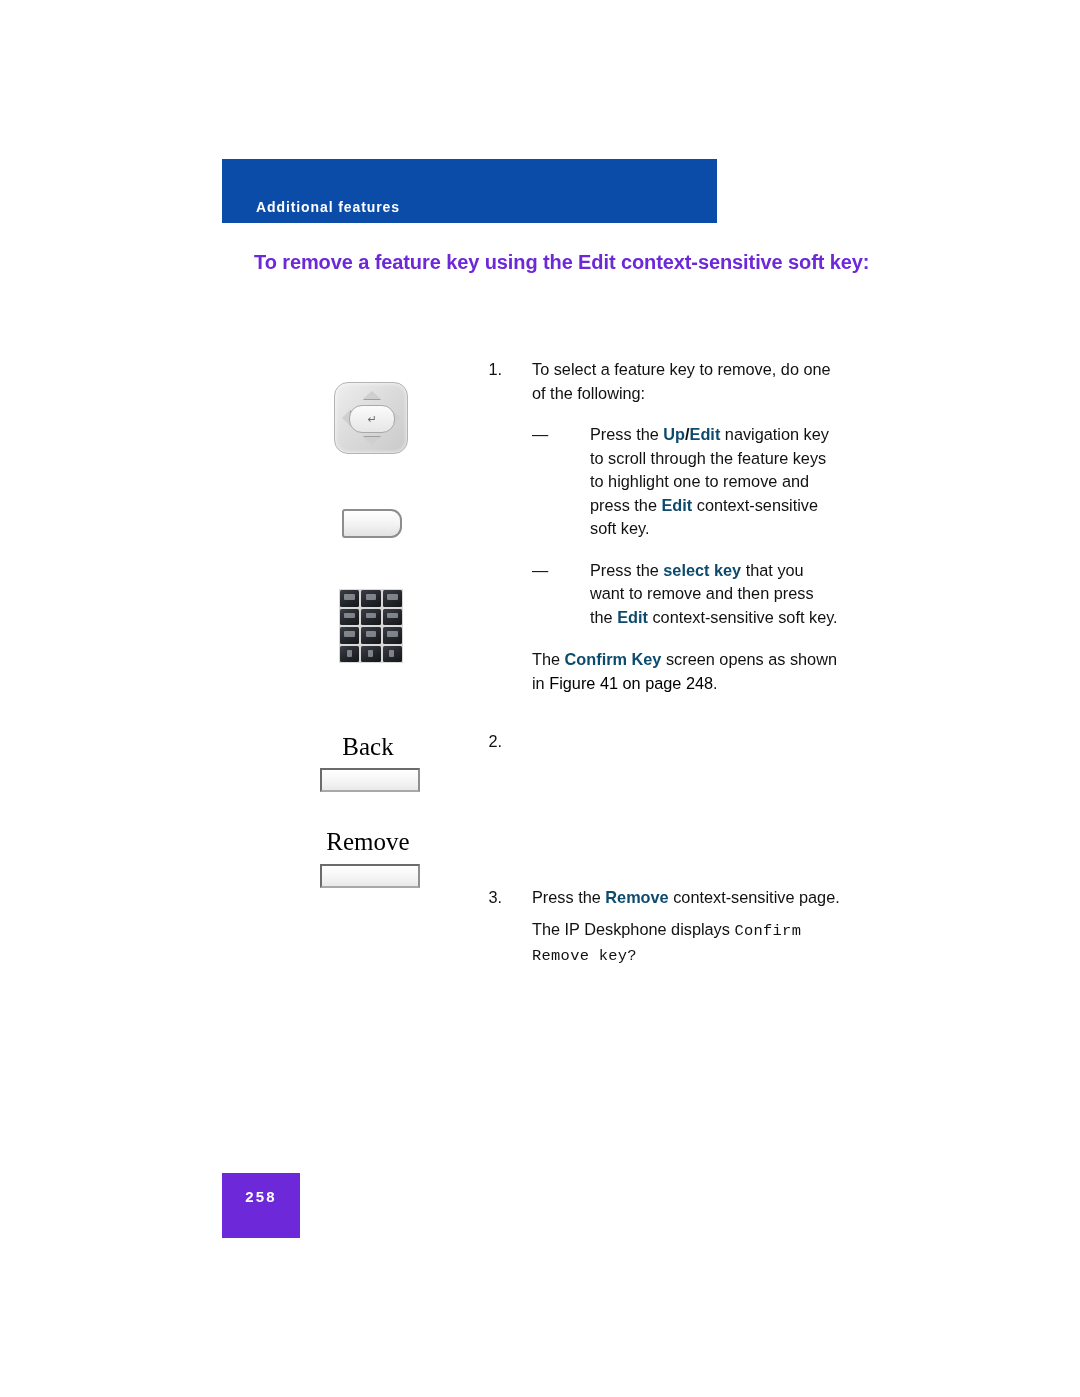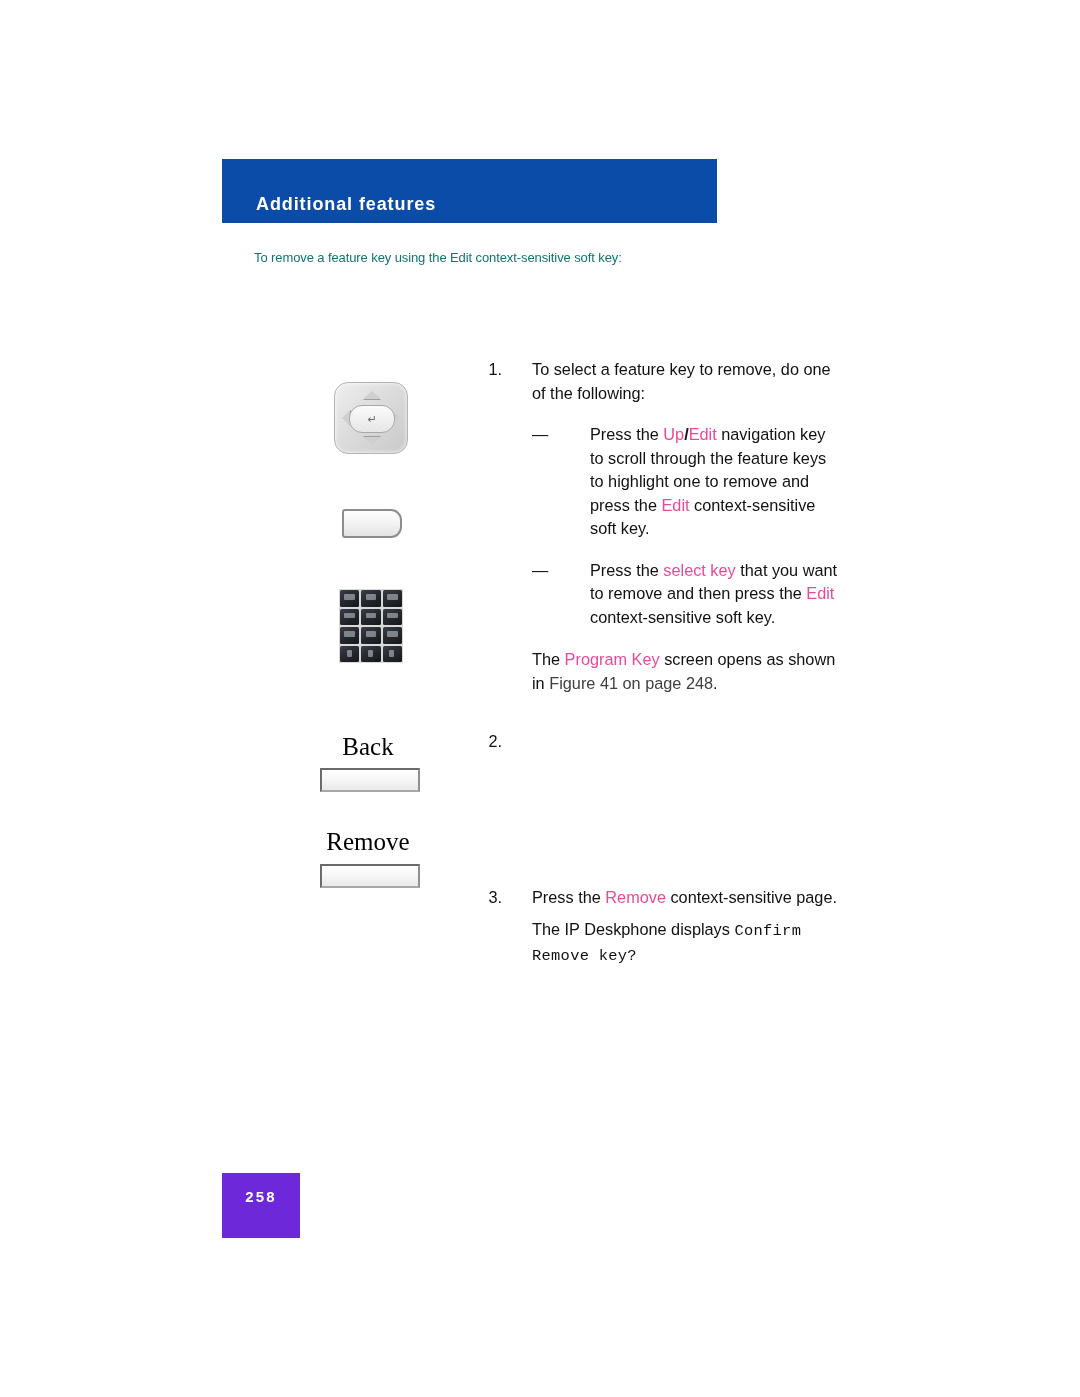--- a/index.html
+++ b/index.html
@@ -28,35 +28,35 @@
     top: 159px;
     width: 495px;
     height: 64px;
     background: #0B4CA8;
   }
   .header-band-label {
     position: absolute;
     left: 34px;
     bottom: 8px;
     color: #ffffff;
-    font-size: 18px;
+    font-size: 14px;
     font-weight: bold;
     letter-spacing: 0.9px;
     font-family: "Liberation Sans", sans-serif;
   }
 
   
   .section-heading {
     position: absolute;
     left: 254px;
     top: 250px;
     width: 620px;
-    font-size: 13px;
-    font-weight: normal;
-    color: #0f766e;
+    font-size: 20px;
+    font-weight: bold;
+    color: #6d28d9;
     letter-spacing: -0.1px;
     line-height: 1.25;
   }
 
   
   .steps {
     position: absolute;
     left: 470px;
     top: 310px;
     width: 370px;
@@ -92,29 +92,29 @@
     font-size: 16.3px;
     color: #111111;
     letter-spacing: -1px;
   }
   .note {
     margin-top: 19px;
     padding-left: 0;
   }
 
   b.blue {
-    color: #ec4899;
-    font-weight: normal;
+    color: #0c4a6e;
+    font-weight: bold;
   }
   span.sep {
     color: #111111;
     font-weight: bold;
   }
   a.link, span.link {
-    color: #404040;
+    color: #000000;
     text-decoration: none;
   }
   code, .mono {
     font-family: "Liberation Mono", monospace;
     font-size: 15.4px;
     color: #111111;
     letter-spacing: 0.3px;
   }
 
   .step2 { position: absolute; left: 470px; top: 730px; width: 375px; }
@@ -329,21 +329,21 @@
       <div class="dash-item">
         <span class="dash-mark">—</span>
         <span><span>Press the </span><b class="blue">Up</b><span class="sep">/</span><b class="blue">Edit</b><span> navigation key to scroll through the feature keys to highlight one to remove and press the </span><b class="blue">Edit</b><span> context-sensitive soft key.</span></span>
       </div>
 
       <div class="dash-item">
         <span class="dash-mark">—</span>
         <span><span>Press the </span><b class="blue">select key</b><span> that you want to remove and then press the </span><b class="blue">Edit</b><span> context-sensitive soft key.</span></span>
       </div>
 
-      <div class="note"><span>The </span><b class="blue">Program Key</b><span> screen opens as shown in </span><span class="link">Figure 41 on page 248</span><span>.</span></div>
+      <div class="note"><span>The </span><b class="blue">Confirm Key</b><span> screen opens as shown in </span><span class="link">Figure 41 on page 248</span><span>.</span></div>
     </div>
   </div>
 
   <div class="steps step2">
     <div class="step">
       <span class="step-num">2.</span>
     </div>
   </div>
 
   <div class="steps step3">

